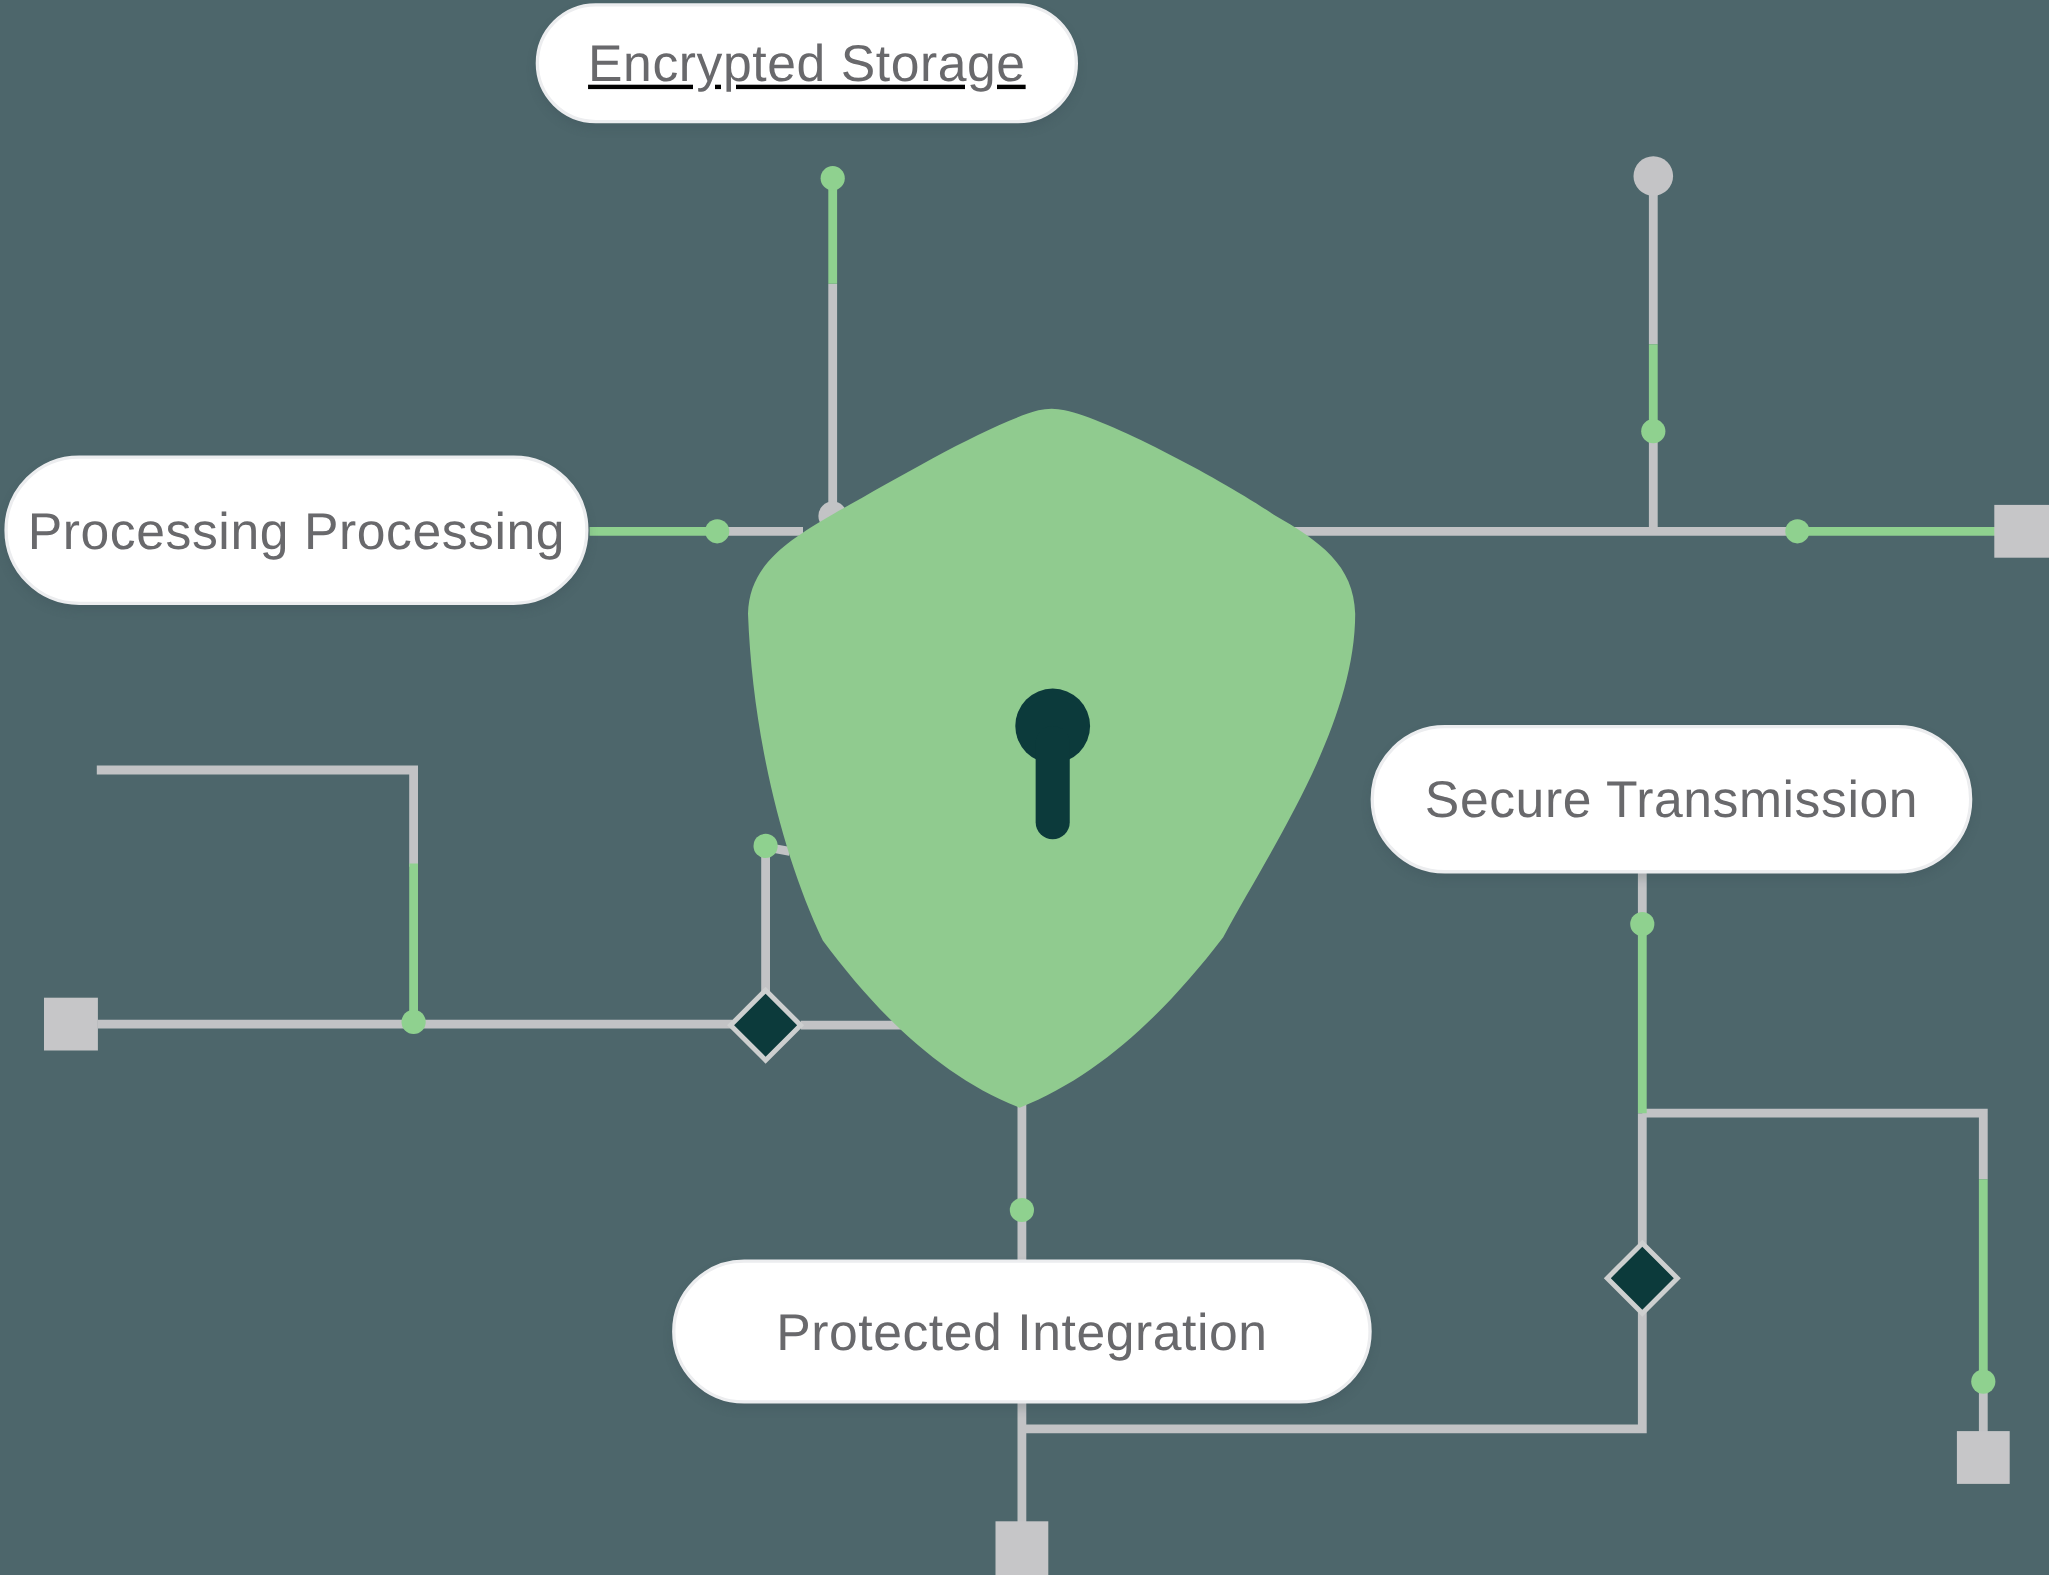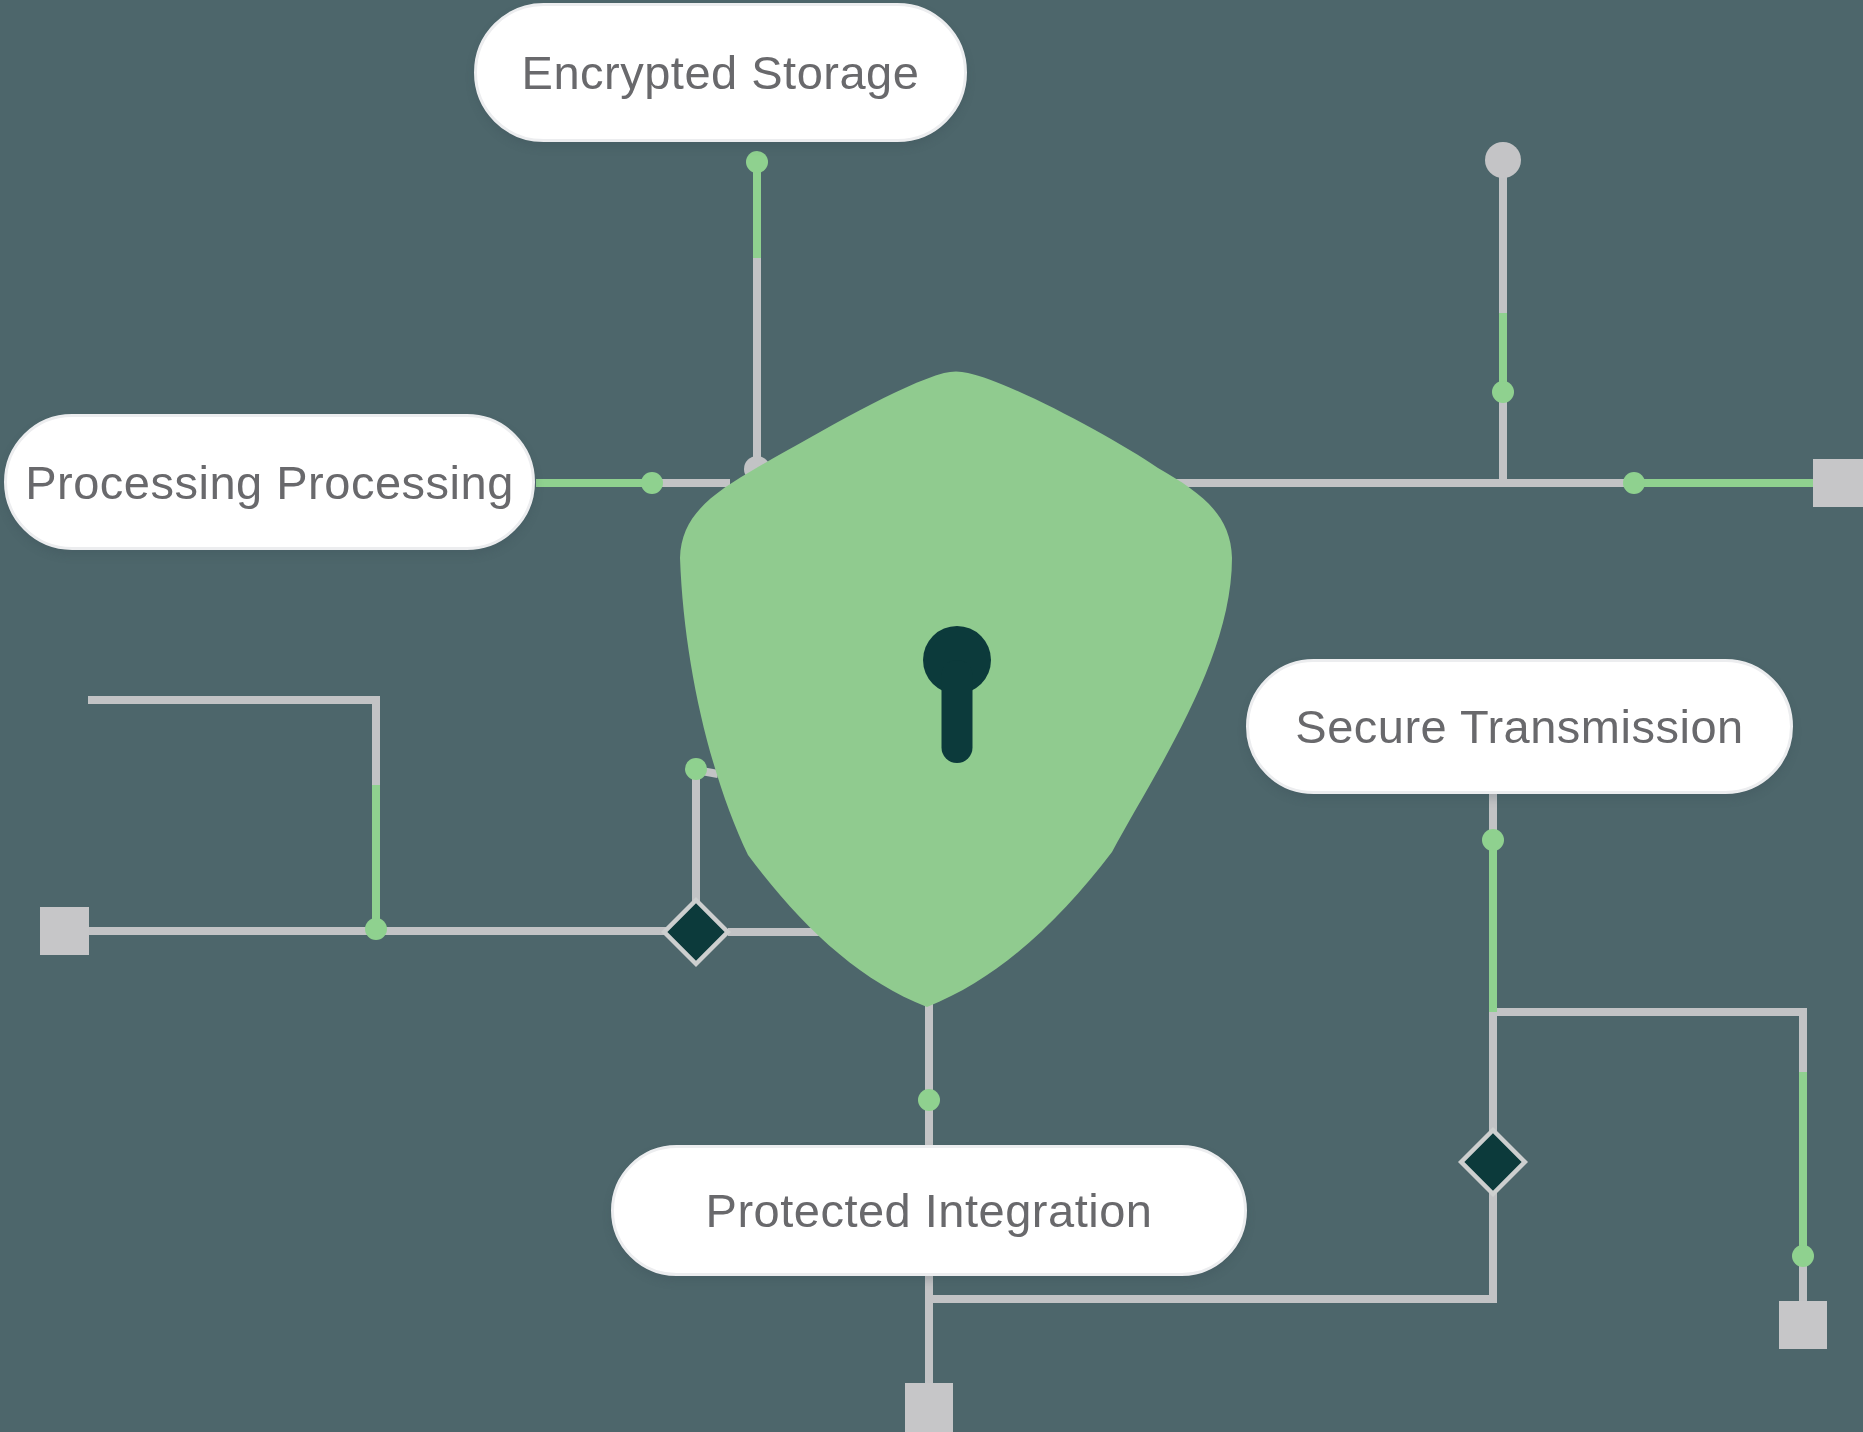--- a/index.html
+++ b/index.html
@@ -27,21 +27,21 @@
     align-items: center;
     justify-content: center;
   }
   .pill span {
     color: #69696C;
     font-size: 47px;
     font-weight: 400;
     letter-spacing: 0.5px;
     white-space: nowrap;
   }
-  #pill-storage      { left: 474px;  top: 3px;    width: 493px; height: 139px; }
+  #pill-storage      { left: 487px;  top: 3px;    width: 493px; height: 109px; text-decoration: underline; }
   #pill-processing   { left: 4px;    top: 414px;  width: 531px; height: 136px; }
   #pill-transmission { left: 1246px; top: 659px;  width: 547px; height: 135px; }
   #pill-integration  { left: 611px;  top: 1145px; width: 636px; height: 131px; }
 </style>
 </head>
 <body>
 
 <div id="stage">
 
   <svg id="circuit-svg" viewBox="0 0 1863 1432" xmlns="http://www.w3.org/2000/svg">

